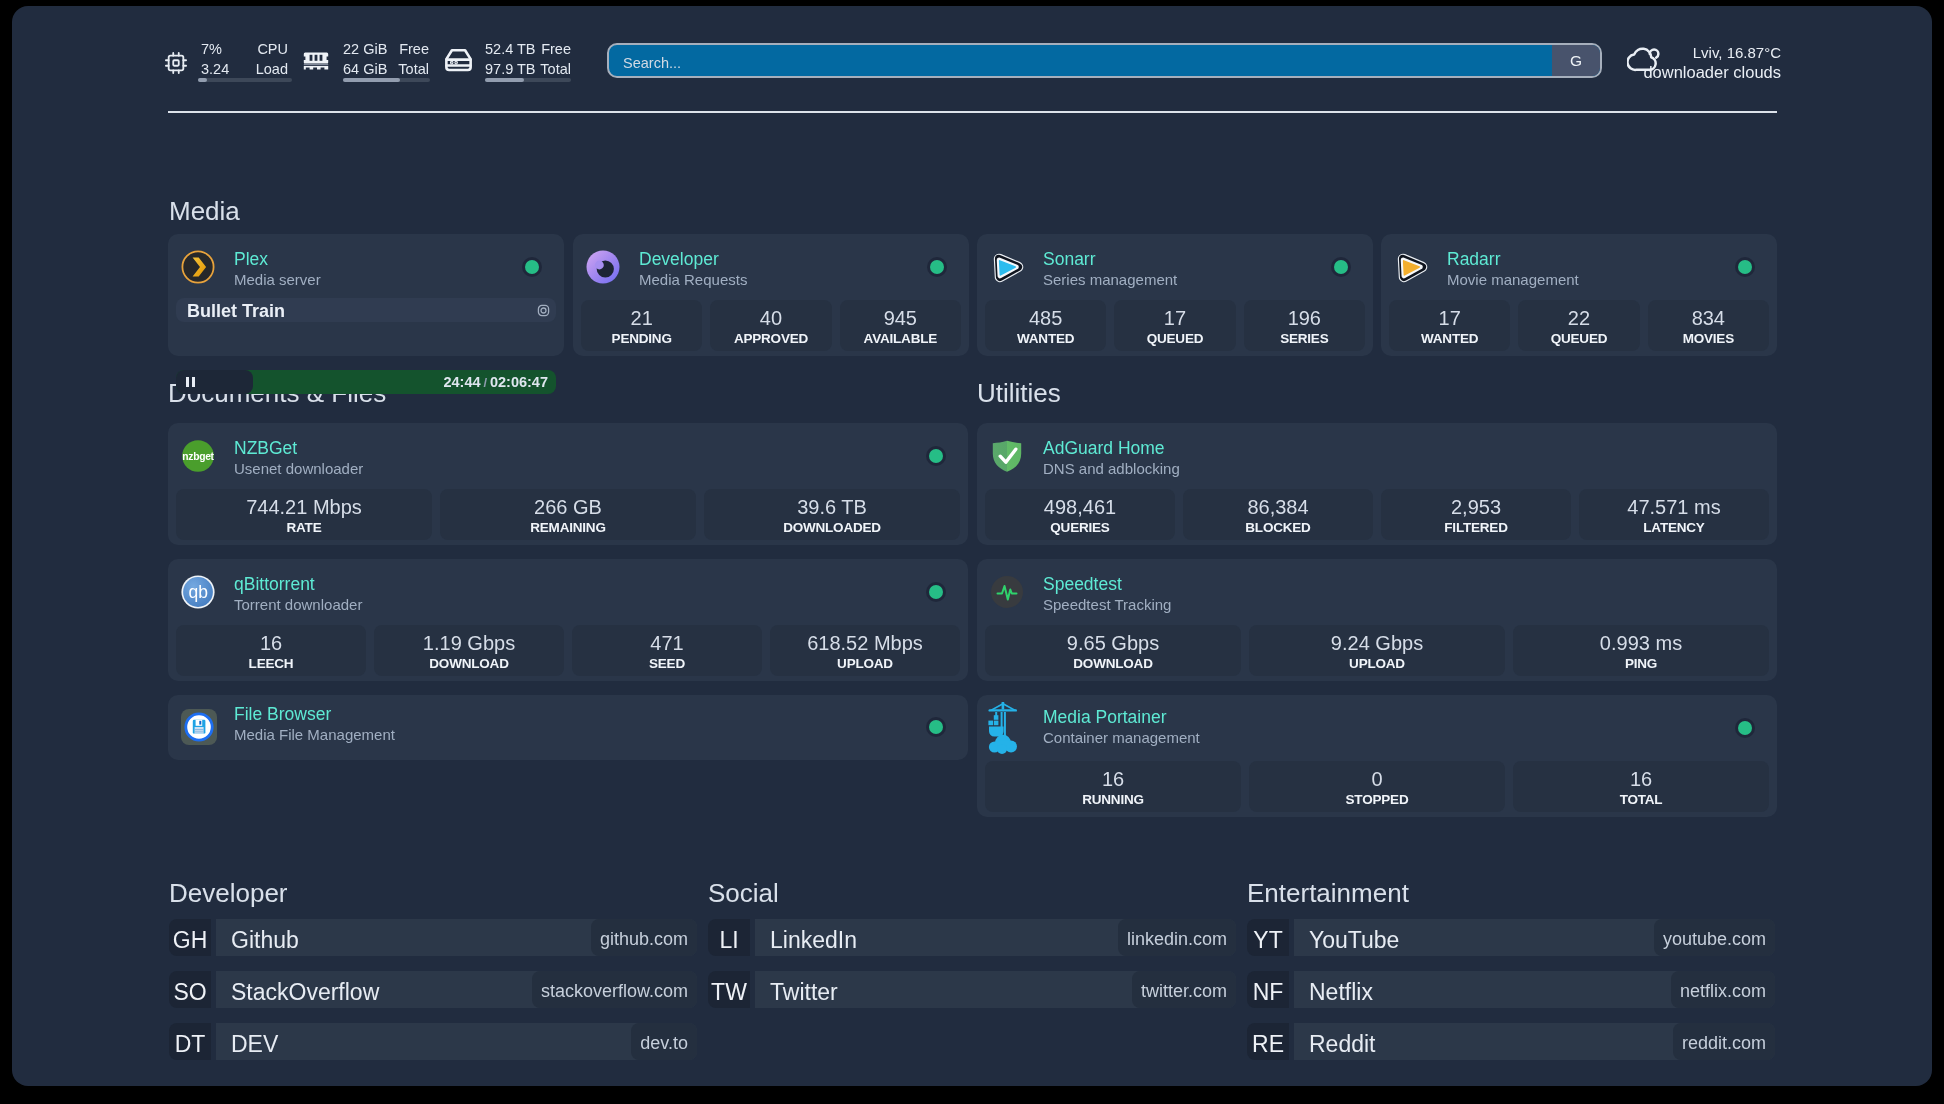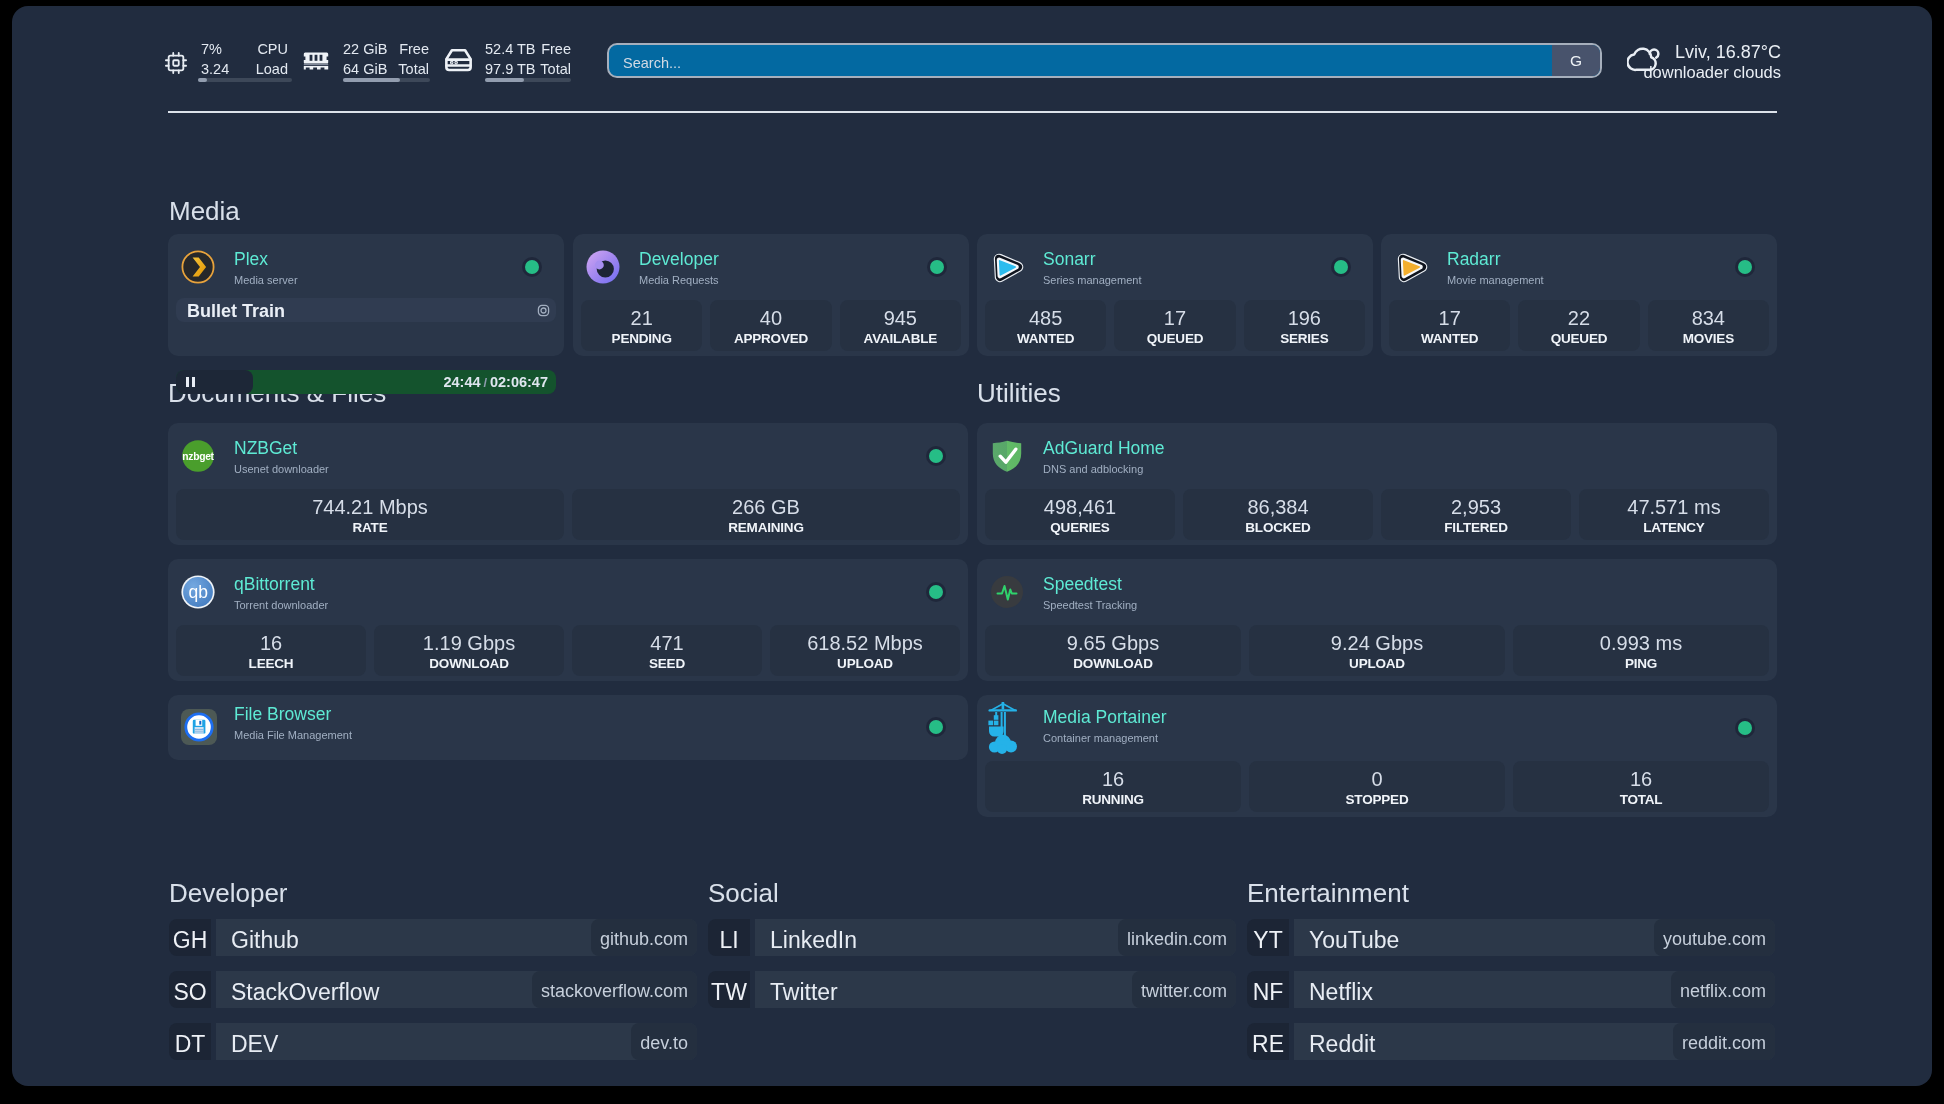--- a/index.html
+++ b/index.html
@@ -9,21 +9,21 @@
 .icon { position:absolute; }
 
 .tbval { position:absolute; top:32.5px; font-size:14.5px; line-height:20.5px; color:#e3e9f1; }
 .tblab { position:absolute; top:32.5px; font-size:14.5px; line-height:20.5px; color:#e3e9f1; text-align:right; }
 .tbbar { position:absolute; top:72px; height:4px; border-radius:2px; background:#3d4859; }
 .tbfill { height:4px; border-radius:2px; background:#929daf; }
 
 .card { position:absolute; background:#2a3649; border-radius:10px; }
 .appicon { position:absolute; left:13px; top:16px; width:34px; height:34px; }
 .ctitle { position:absolute; left:66px; top:14px; font-size:17.5px; line-height:22px; font-weight:500; color:#5eead4; }
-.csub { position:absolute; left:66px; top:36px; font-size:11px; line-height:20px; color:#a1afc2; }
+.csub { position:absolute; left:66px; top:36px; font-size:15px; line-height:20px; color:#a1afc2; }
 .dot { position:absolute; width:14px; height:14px; border-radius:50%; background:#26bd86; right:25px; top:26px; box-shadow:0 0 0 3px rgba(16,18,38,0.4); }
 .stats { position:absolute; left:8px; right:8px; top:66px; height:51px; display:flex; gap:8px; }
 .stat { flex:1; background:#263142; border-radius:8px; text-align:center; padding-top:7px; }
 .sv { font-size:20px; line-height:23px; color:#d6dde8; }
 .sl { font-size:13.5px; line-height:17px; font-weight:700; color:#f0f4f9; letter-spacing:-0.2px; }
 .heading { position:absolute; font-size:26px; color:#d9e0ea; }
 
 .bmrow { position:absolute; height:37px; }
 .bmabbr { position:absolute; left:0; top:0; width:42px; height:37px; background:#1c2535; border-radius:8px 0 0 8px; color:#eef1f6; font-size:23px; display:flex; align-items:center; justify-content:center; padding-top:5px; }
 .bmpill { position:absolute; left:47px; top:0; right:0; height:37px; background:#2c3849; border-radius:0 8px 8px 0; }
@@ -75,21 +75,21 @@
   <div class="abs" style="left:595px; top:37px; width:995px; height:35px; background:#0369a1; border:2px solid #a6afbc; border-radius:10px; overflow:hidden;">
     <div class="abs" style="left:14px; top:0; height:35px; display:flex; align-items:center; font-size:14.5px; color:#d3dae4;">Search...</div>
     <div class="abs" style="right:0; top:0; width:48px; height:31px; background:#48536c; display:flex; align-items:center; justify-content:center; font-size:15.5px; color:#eef2f6;">G</div>
   </div>
 
   <svg class="icon" style="left:1615px; top:38px;" width="33" height="30" viewBox="0 0 33 30" fill="none" stroke="#e9eef4" stroke-width="2.5" stroke-linecap="round" stroke-linejoin="round">
       <path d="M9.2 25.8 H22.3 A6.4 6.4 0 0 0 24.2 13.3 A8.8 8.8 0 0 0 7.1 10.6 A7.6 7.6 0 0 0 9.2 25.8 Z"></path>
       <path d="M22.8 9.9 A4.3 4.3 0 0 1 27.1 5.6 A4.3 4.3 0 0 1 31.4 9.9 A4.3 4.3 0 0 1 29.2 13.6"></path>
     </svg>
   <div class="abs" style="right:151px; top:36px; text-align:right; color:#e9eef4;">
-    <div style="font-size:18px; line-height:21px;">Lviv, 16.87°C</div>
+    <div style="font-size:15px; line-height:21px;">Lviv, 16.87°C</div>
     <div style="font-size:16.5px; line-height:19px;">downloader clouds</div>
   </div>
   <div class="abs" style="left:156px; top:105px; width:1609px; height:2px; background:#dce2ea;"></div>
 
   <div class="heading" style="left:157px; top:190px;">Media</div>
 
   <div class="heading" style="left:156px; top:372px;">Documents &amp; Files</div>
   <div class="heading" style="left:965px; top:372px;">Utilities</div>
 
   <div class="heading" style="left:157px; top:872px;">Developer</div>
@@ -223,20 +223,24 @@
     <div class="csub">Usenet downloader</div>
     <div class="dot"></div>
     <div class="stats">
       <div class="stat">
           <div class="sv">744.21 Mbps</div>
           <div class="sl">RATE</div>
         </div>
       <div class="stat">
           <div class="sv">266 GB</div>
           <div class="sl">REMAINING</div>
+        </div>
+      <div class="stat">
+          <div class="sv">39.6 TB</div>
+          <div class="sl">DOWNLOADED</div>
         </div>
     </div>
   </div>
 
   <div class="card" style="left:965px; top:417px; width:800px; height:122px;">
     <svg class="appicon" viewBox="0 0 34 34">
         <defs>
           <linearGradient id="agg" x1="0" y1="0" x2="1" y2="0">
             <stop offset="0" stop-color="#5aa96b"></stop>
             <stop offset="0.5" stop-color="#58a769"></stop>

